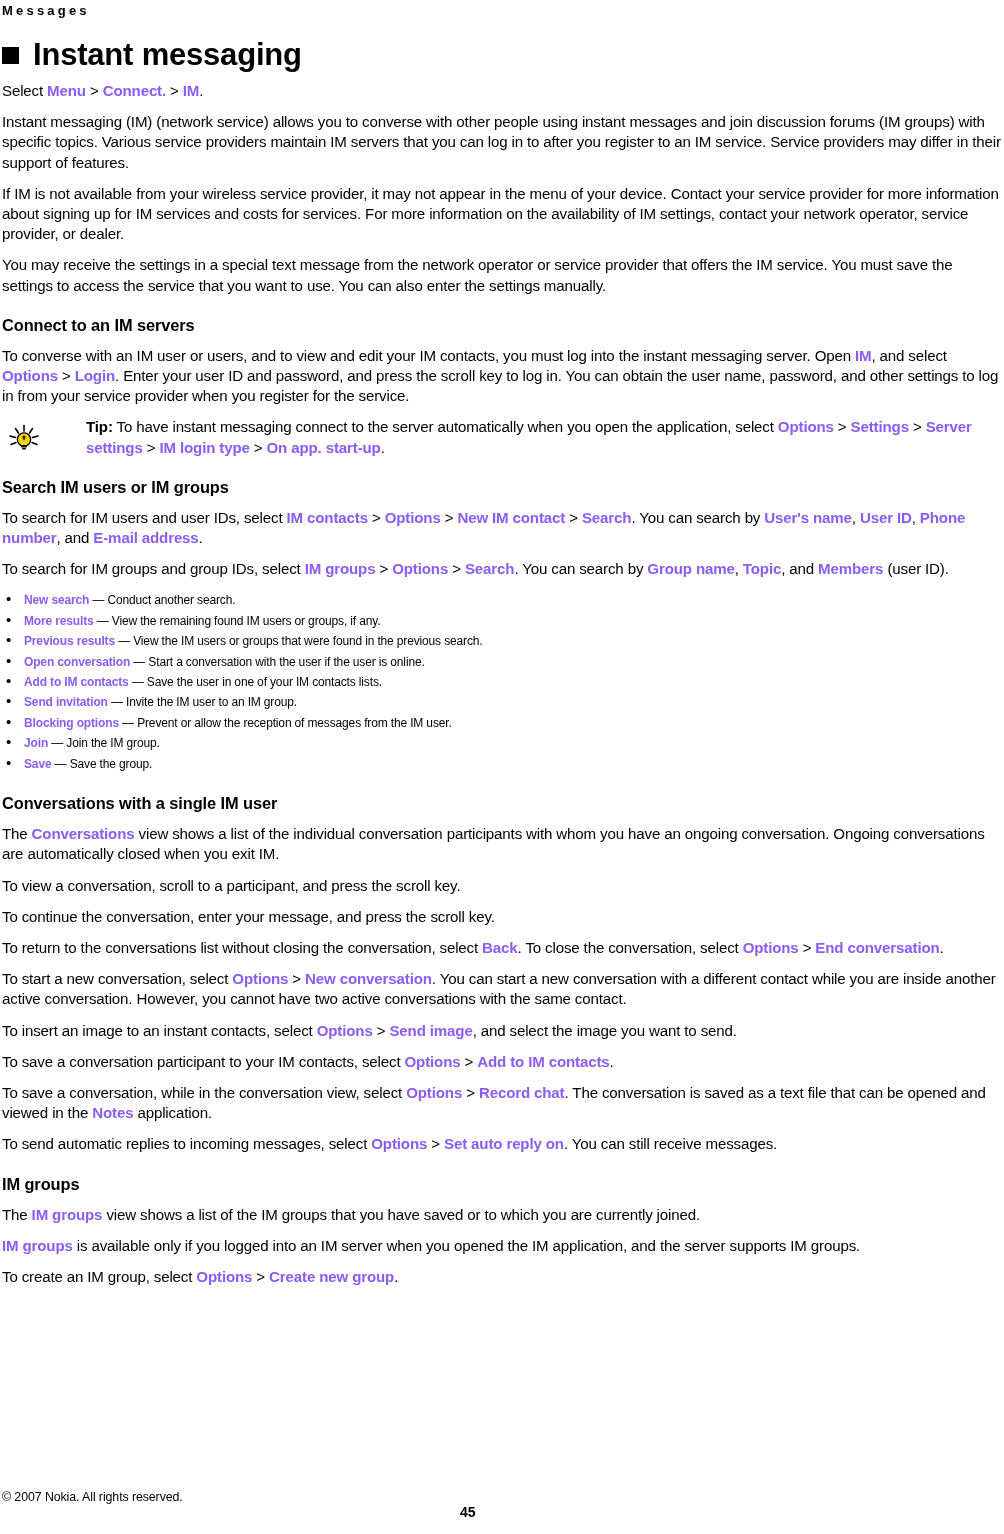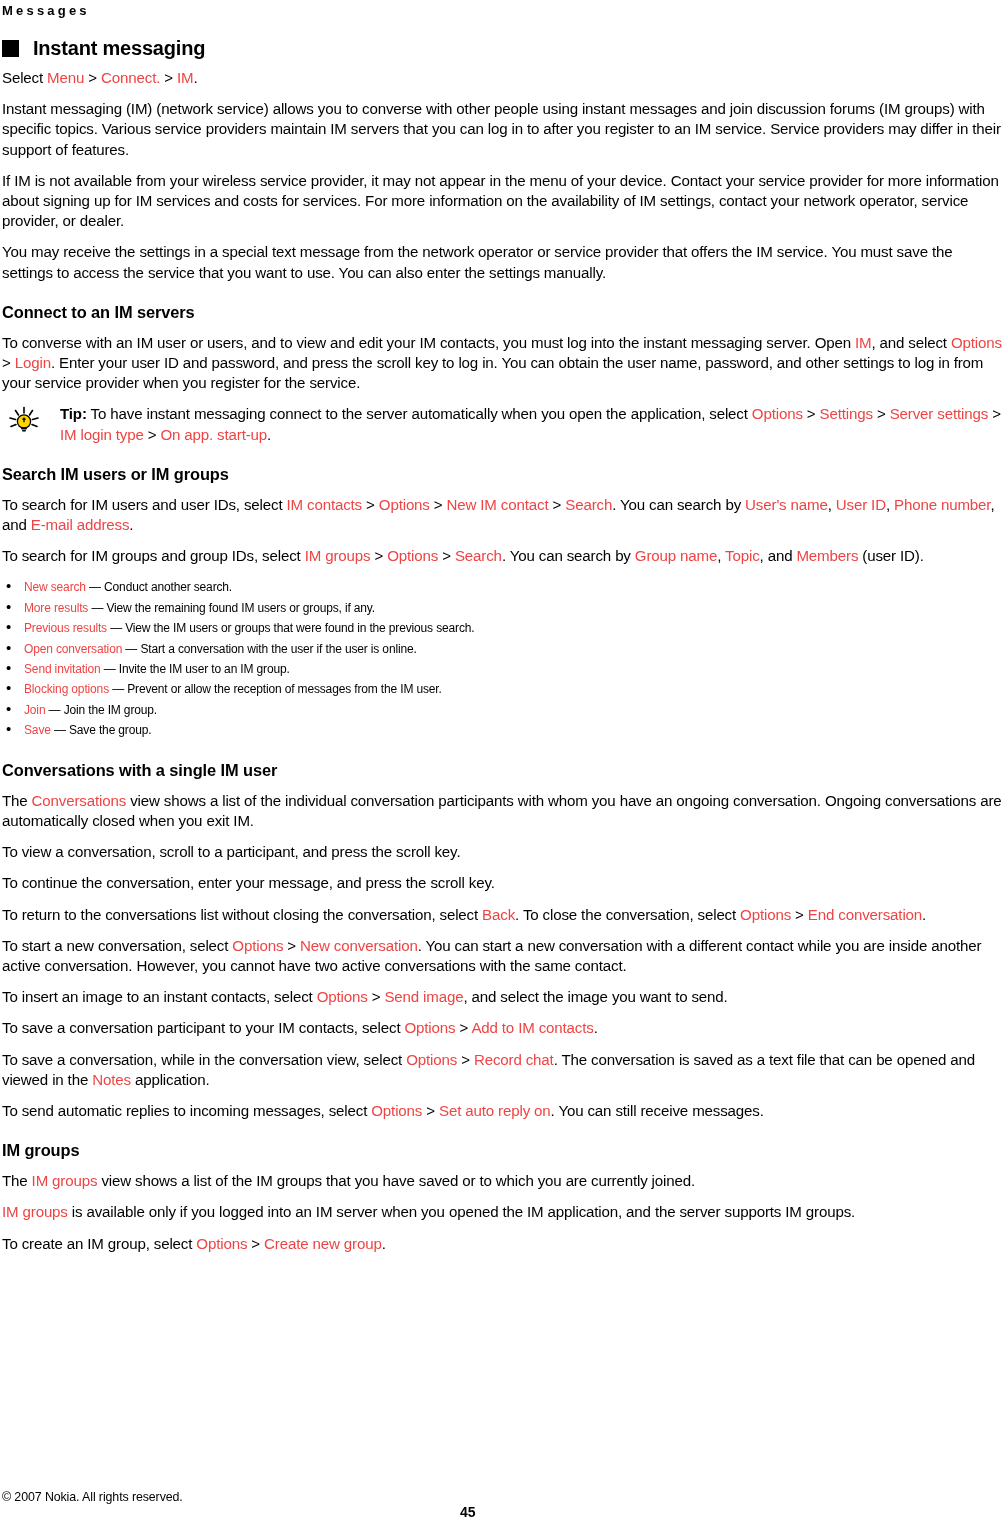--- a/index.html
+++ b/index.html
@@ -27,21 +27,21 @@
     font-weight: bold;
     letter-spacing: 3.2px;
     color: #000;
     padding: 3px 0 0 2px;
     line-height: 16px;
   }
   .chapter-title {
     display: flex;
     align-items: center;
     margin: 18px 0 8px 2px;
-    font-size: 20px;
+    font-size: 31px;
     font-weight: bold;
     letter-spacing: -0.2px;
   }
   .chapter-square {
     width: 17px;
     height: 17px;
     background: #000;
     margin-right: 14px;
     flex: 0 0 auto;
   }
@@ -53,22 +53,22 @@
     letter-spacing: -0.15px;
     max-width: 1000px;
   }
   h2.section {
     font-size: 16.4px;
     font-weight: bold;
     margin: 20px 0 11px 2px;
     letter-spacing: -0.1px;
   }
   .lnk {
-    color: #ef4444;
-    font-weight: normal;
+    color: #8b5cf6;
+    font-weight: bold;
   }
   .gt {
     color: #000;
     font-weight: normal;
   }
   ul.bullets {
     list-style: none;
     margin: 0 0 6px 0;
     padding: 0;
   }
@@ -83,22 +83,23 @@
   ul.bullets li::before {
     content: "\2022";
     position: absolute;
     left: 4px;
     top: -1px;
     font-size: 15px;
     color: #000;
   }
   .tip-row {
     display: flex;
-    align-items: flex-start;
+    align-items: center;
     margin: 4px 0 10px 2px;
+    gap: 26px;
   }
   .tip-icon {
     flex: 0 0 auto;
     width: 44px;
     height: 30px;
     margin-top: 2px;
   }
   .tip-body {
     flex: 1 1 auto;
     font-size: 15.1px;
@@ -176,20 +177,21 @@
   <p><span>To search for IM users and user IDs, select </span><span class="lnk">IM contacts</span><span class="gt"> &gt; </span><span class="lnk">Options</span><span class="gt"> &gt; </span><span class="lnk">New IM contact</span><span class="gt"> &gt; </span><span class="lnk">Search</span><span>. You can search by </span><span class="lnk">User's name</span><span>, </span><span class="lnk">User ID</span><span>, </span><span class="lnk">Phone number</span><span>, and </span><span class="lnk">E-mail address</span><span>.</span></p>
 
   <p><span>To search for IM groups and group IDs, select </span><span class="lnk">IM groups</span><span class="gt"> &gt; </span><span class="lnk">Options</span><span class="gt"> &gt; </span><span class="lnk">Search</span><span>. You can search by </span><span class="lnk">Group name</span><span>, </span><span class="lnk">Topic</span><span>, and </span><span class="lnk">Members</span><span> (user ID).</span></p>
 
 
   <ul class="bullets">
     <li><span class="lnk">New search</span><span> — Conduct another search.</span></li>
     <li><span class="lnk">More results</span><span> — View the remaining found IM users or groups, if any.</span></li>
     <li><span class="lnk">Previous results</span><span> — View the IM users or groups that were found in the previous search.</span></li>
     <li><span class="lnk">Open conversation</span><span> — Start a conversation with the user if the user is online.</span></li>
+    <li><span class="lnk">Add to IM contacts</span><span> — Save the user in one of your IM contacts lists.</span></li>
     <li><span class="lnk">Send invitation</span><span> — Invite the IM user to an IM group.</span></li>
     <li><span class="lnk">Blocking options</span><span> — Prevent or allow the reception of messages from the IM user.</span></li>
     <li><span class="lnk">Join</span><span> — Join the IM group.</span></li>
     <li><span class="lnk">Save</span><span> — Save the group.</span></li>
   </ul>
 
   <h2 class="section">Conversations with a single IM user</h2>
 
   <p><span>The </span><span class="lnk">Conversations</span><span> view shows a list of the individual conversation participants with whom you have an ongoing conversation. Ongoing conversations are automatically closed when you exit IM.</span></p>
 

